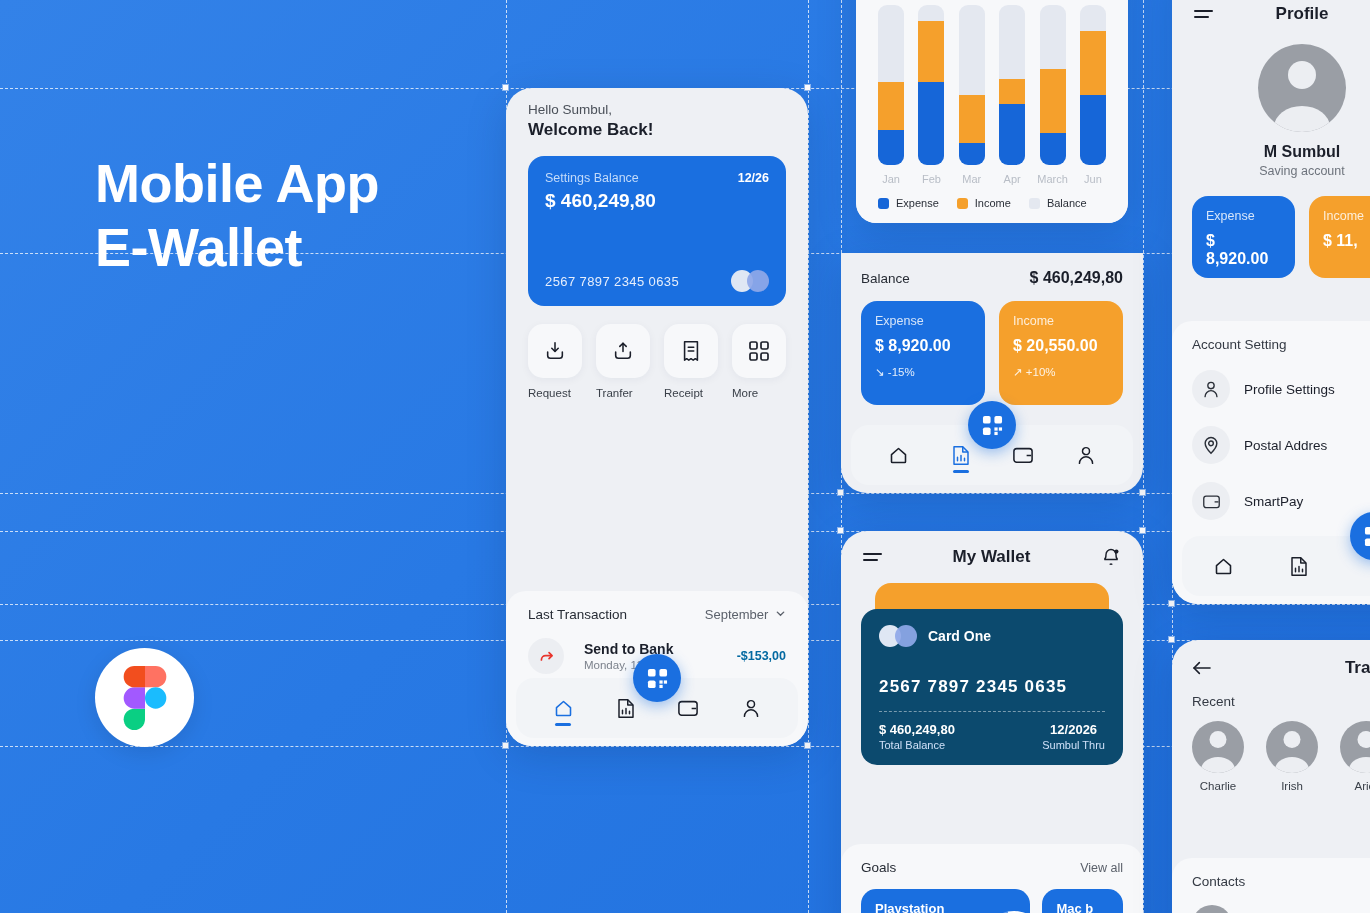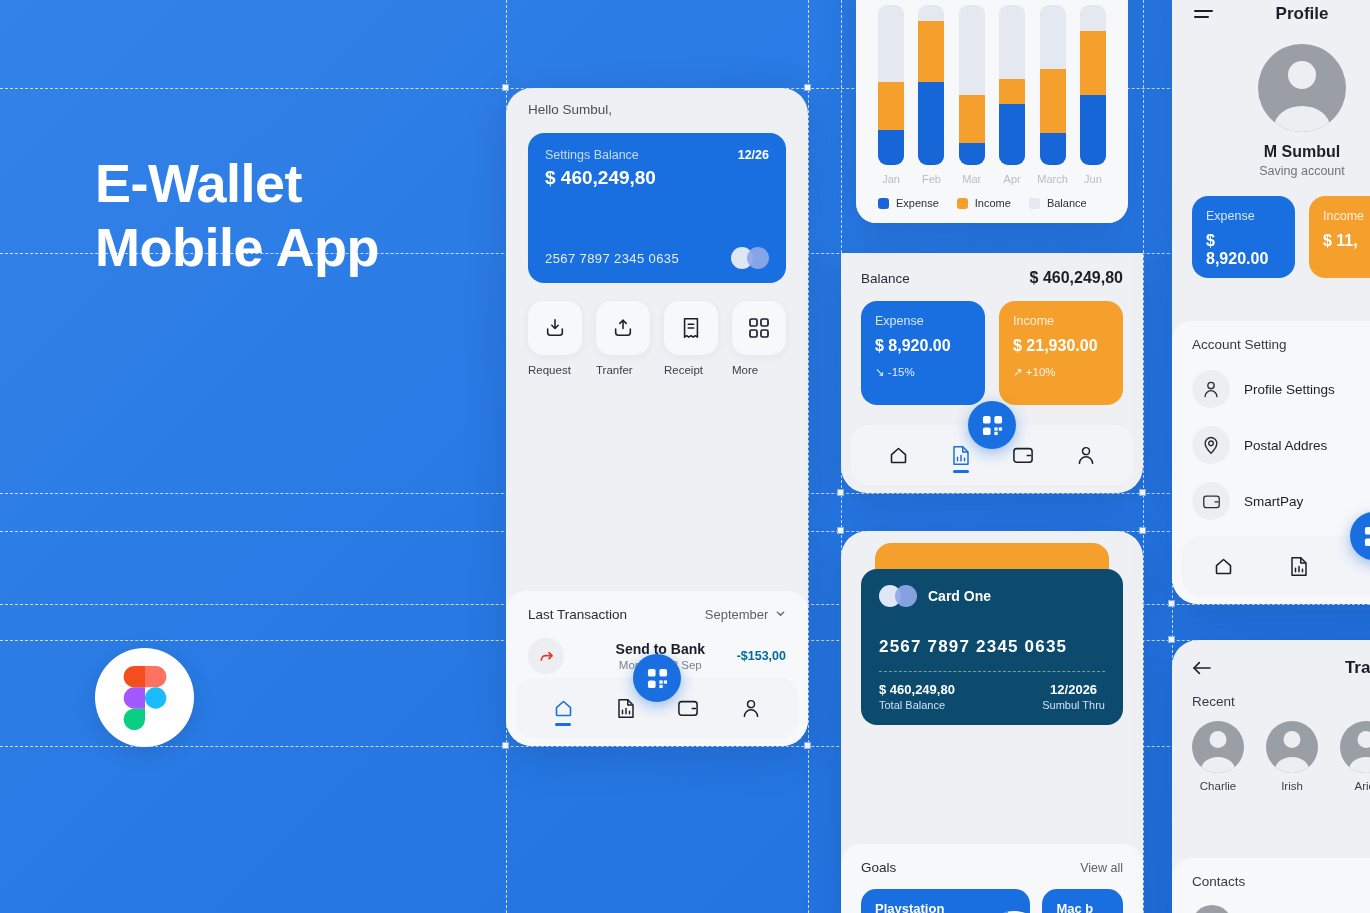--- a/index.html
+++ b/index.html
@@ -93,21 +93,21 @@
   .sheet { background:#f7f8fa; border-radius:20px 20px 0 0;
            padding:16px 22px 0; position:absolute; left:0; right:0; bottom:0;
            top:503px; }
   .sheet .hd { display:flex; justify-content:space-between; align-items:center; }
   .sheet .hd .t { font-size:13.5px; color:#272c35; }
   .sheet .hd .m { font-size:13px; color:#5b616b; }
   .tx { display:flex; align-items:center; margin-top:16px; }
   .tx .ic { width:36px; height:36px; border-radius:50%; background:#eceef2;
             display:flex; align-items:center; justify-content:center;
             flex-shrink:0; }
-  .tx .mid { flex:1; margin-left:20px;text-align:center; }
+  .tx .mid { flex:1; margin-left:20px; }
   .tx .nm { font-size:14px; font-weight:bold; }
   .tx .dt { font-size:11.5px; color:#7c828c; margin-top:2px; }
   .tx .val { font-size:12.5px; font-weight:bold; }
 
   
   .nav { position:absolute; left:10px; right:10px; bottom:8px; height:60px;
          background:#f2f4f7; border-radius:18px; display:flex;
          align-items:center; justify-content:space-around; padding:0 16px; }
   .nav .sl { width:30px; display:flex; justify-content:center; }
   .fab { position:absolute; left:50%; transform:translateX(-50%); top:-24px;
@@ -254,39 +254,40 @@
   <div class="handle" style="left:841px;top:493px"></div>
   <div class="handle" style="left:1143px;top:493px"></div>
   <div class="handle" style="left:841px;top:531px"></div>
   <div class="handle" style="left:1143px;top:531px"></div>
   <div class="handle" style="left:1172px;top:604px"></div>
   <div class="handle" style="left:1172px;top:640px"></div>
 </div>
 
 <div class="hero">
   <h1>
+    <span>Mobile App</span>
     <span>E-Wallet</span>
-    <span>Mobile App</span>
   </h1>
 </div>
 
 <div class="figma-badge">
   <svg width="44" height="64" viewBox="0 0 38 57">
     <path d="M9.5 57a9.5 9.5 0 0 0 9.5-9.5V38H9.5a9.5 9.5 0 0 0 0 19z" fill="#0acf83"></path>
     <path d="M0 28.5A9.5 9.5 0 0 1 9.5 19H19v19H9.5A9.5 9.5 0 0 1 0 28.5z" fill="#a259ff"></path>
     <path d="M0 9.5A9.5 9.5 0 0 1 9.5 0H19v19H9.5A9.5 9.5 0 0 1 0 9.5z" fill="#f24e1e"></path>
     <path d="M19 0h9.5a9.5 9.5 0 0 1 0 19H19V0z" fill="#ff7262"></path>
     <path d="M38 28.5A9.5 9.5 0 1 1 19 28.5a9.5 9.5 0 0 1 19 0z" fill="#1abcfe"></path>
   </svg>
 </div>
 
 <div class="phone p1">
 
   <div class="greet">
     <div class="s1">Hello Sumbul,</div>
+    <div class="s2">Welcome Back!</div>
   </div>
 
   <div class="balcard">
     <div class="row1">
       <span class="lbl">Settings Balance</span>
       <span class="exp">12/26</span>
     </div>
     <div class="amt">$ 460,249,80</div>
     <div class="row2">
       <span class="num">2567 7897 2345 0635</span>
@@ -490,21 +491,21 @@
     <div class="tile blue">
       <div class="tl">Expense</div>
       <div class="tv">$ 8,920.00</div>
       <div class="td">
         <span>↘</span>
         <span>-15%</span>
       </div>
     </div>
     <div class="tile orange">
       <div class="tl">Income</div>
-      <div class="tv">$ 21,930.00</div>
+      <div class="tv">$ 20,550.00</div>
       <div class="td">
         <span>↗</span>
         <span>+10%</span>
       </div>
     </div>
   </div>
   <div class="nav">
     <span class="sl">
       <svg width="21" height="21" viewBox="0 0 24 24" fill="none" stroke="#1b1f2a" stroke-width="1.8" stroke-linejoin="round">
           <path d="M4 11 12 4l8 7v8a1 1 0 0 1-1 1H5a1 1 0 0 1-1-1z"></path>
@@ -536,20 +537,32 @@
     <span class="sl">
       <svg width="20" height="21" viewBox="0 0 22 24" fill="none" stroke="#1b1f2a" stroke-width="1.7" stroke-linecap="round">
           <circle cx="11" cy="7" r="4"></circle>
           <path d="M3.5 21a7.5 7.5 0 0 1 15 0"></path>
         </svg>
     </span>
   </div>
 </div>
 
 <div class="phone p3">
+  <div class="appbar">
+    <div class="ham">
+        <i></i>
+        <i></i>
+      </div>
+    <div class="title">My Wallet</div>
+    <svg width="20" height="20" viewBox="0 0 24 24" fill="none" stroke="#1b1f2a" stroke-width="1.7">
+      <path d="M6 9a6 6 0 0 1 12 0c0 5 2 6 2 6H4s2-1 2-6z"></path>
+        <path d="M10.5 20a2 2 0 0 0 3 0"></path>
+      <circle cx="18.5" cy="5.5" r="2.5" fill="#1b1f2a" stroke="none"></circle>
+    </svg>
+  </div>
 
   <div class="cardstack">
     <div class="cardback"></div>
     <div class="cardfront">
       <div class="brandrow">
         <span class="mc">
             <b></b>
             <b></b>
           </span>
         <span class="cname">Card One</span>

